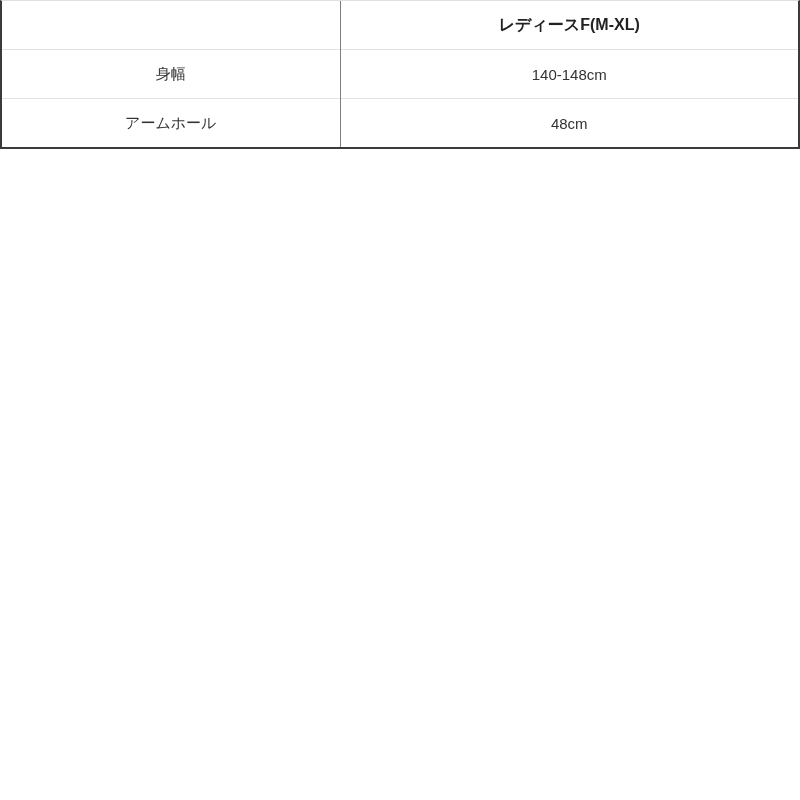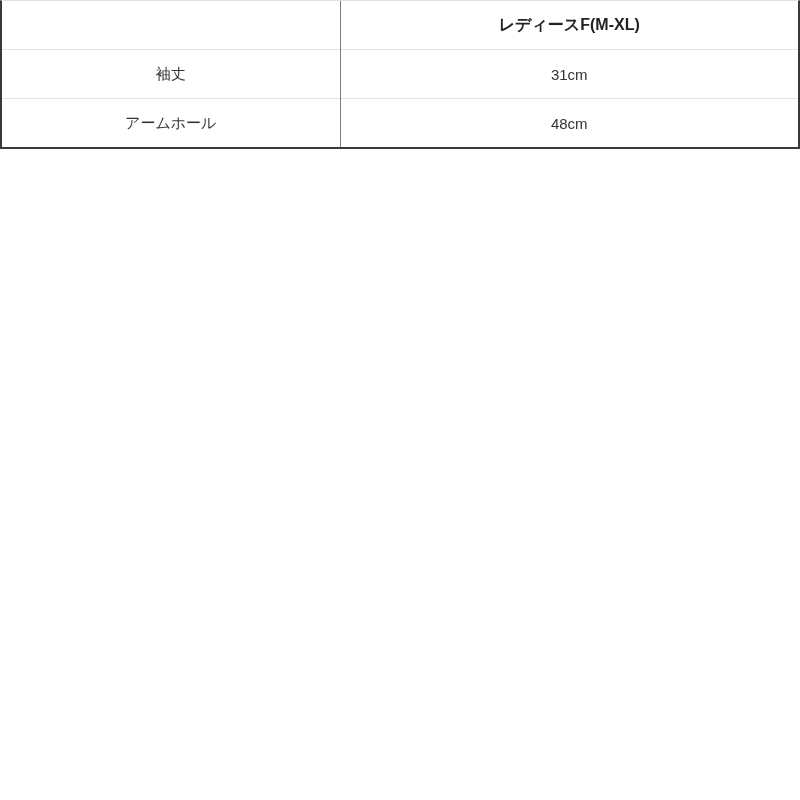--- a/index.html
+++ b/index.html
@@ -64,22 +64,22 @@
       <colgroup>
         <col class="col-label">
         <col class="col-value">
       </colgroup>
       <tbody>
         <tr>
           <th class="label-cell header-cell"></th>
           <th class="header-cell">レディースF(M-XL)</th>
         </tr>
         <tr>
-          <td class="label-cell">袖丈</td>
-          <td>31cm</td>
+          <td class="label-cell">身幅</td>
+          <td>140-148cm</td>
         </tr>
         <tr>
           <td class="label-cell">アームホール</td>
           <td>48cm</td>
         </tr>
       </tbody>
     </table>
   </div>
 </div>
 

